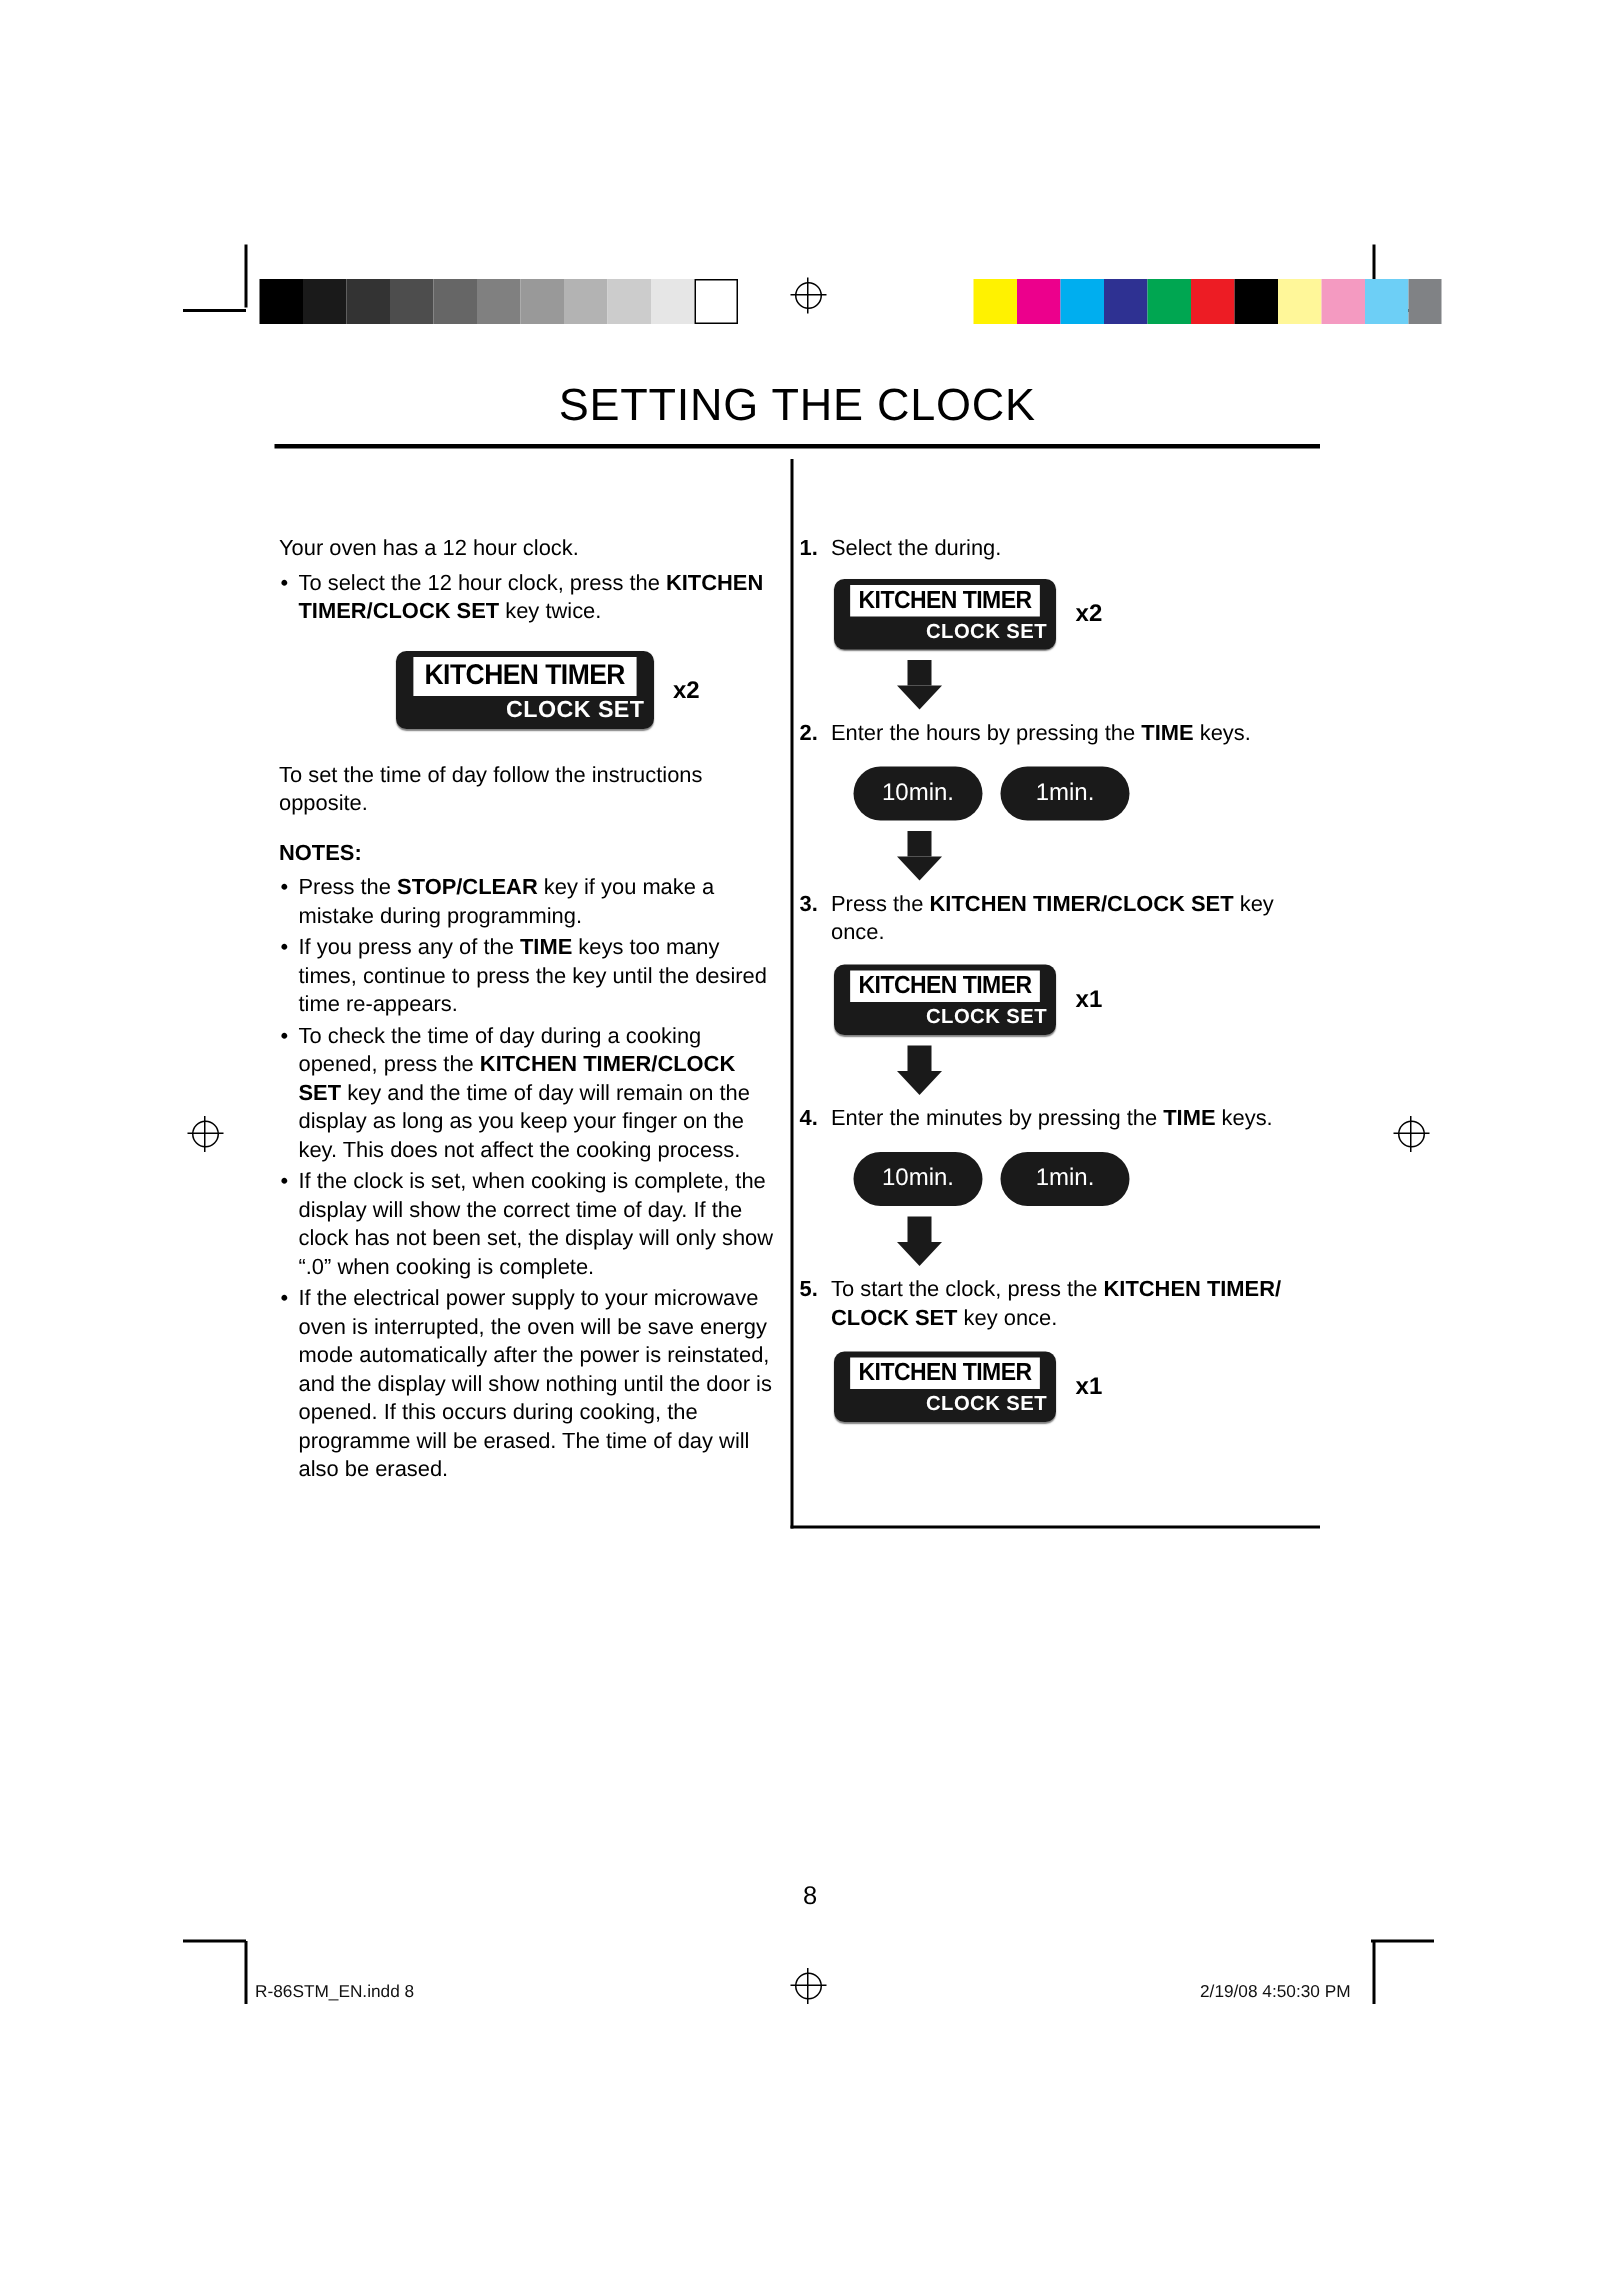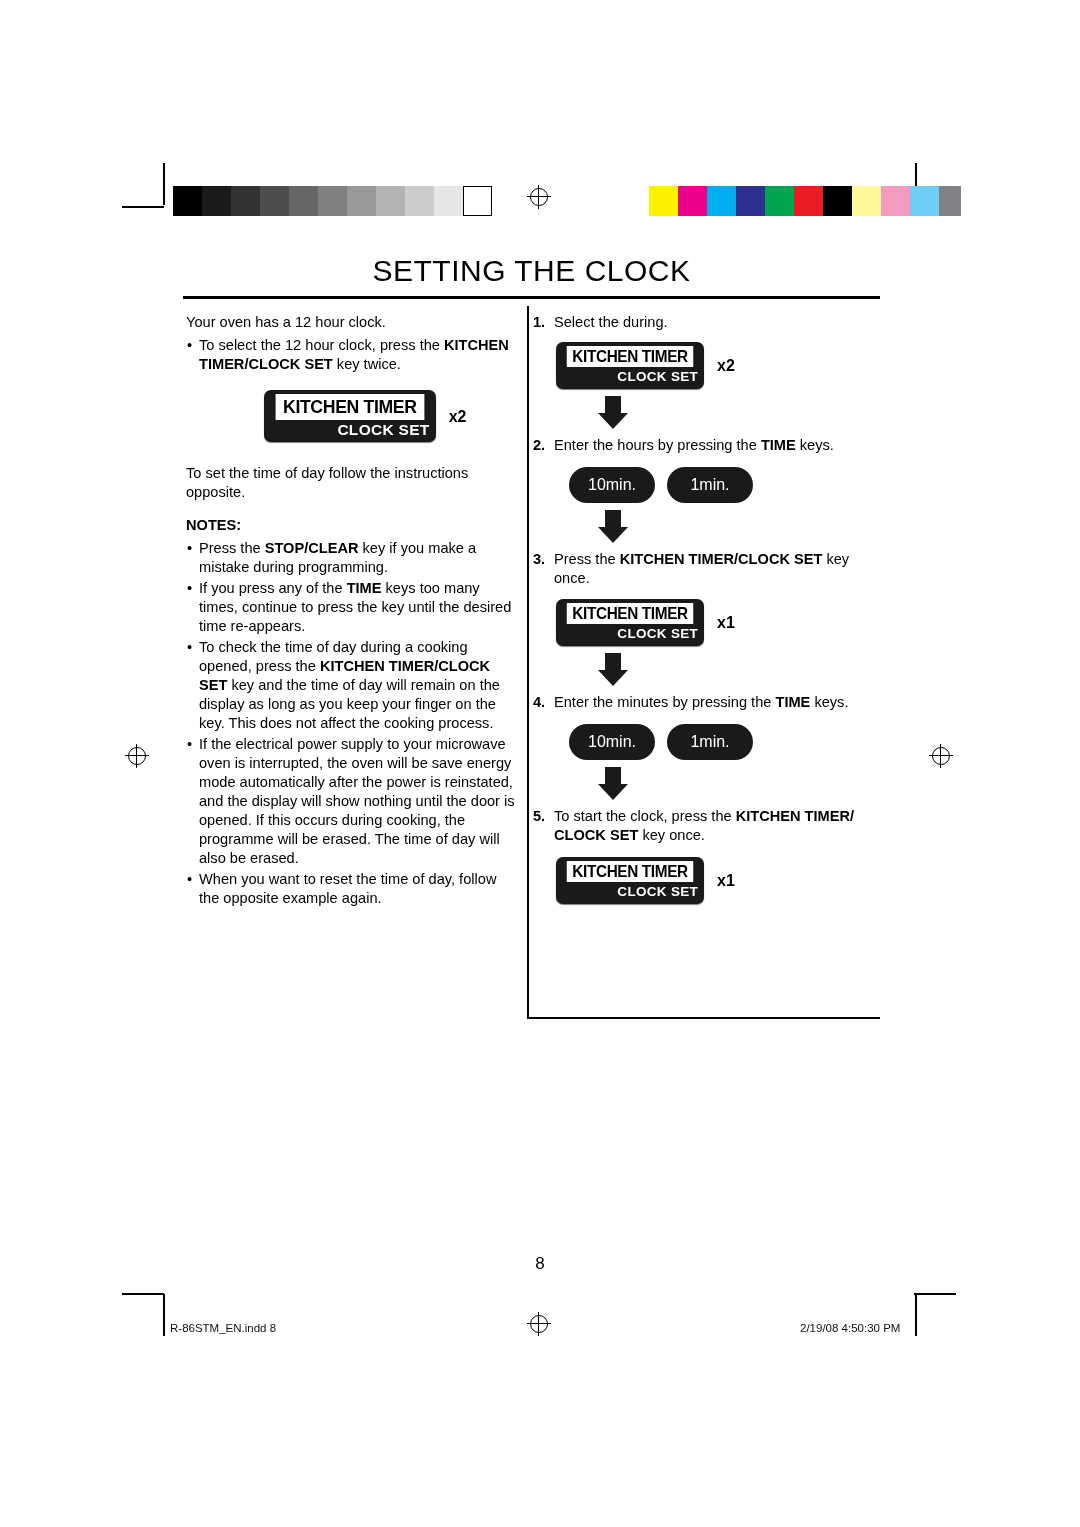--- a/index.html
+++ b/index.html
@@ -72,20 +72,21 @@
     top: 296px;
     width: 697px;
     height: 3px;
     background: #000;
   }
 
   .col {
     position: absolute;
     font-size: 14.6px;
     line-height: 19px;
+    margin-top: 44px;
   }
   #left-col {
     left: 186px;
     top: 313px;
     width: 330px;
   }
   #right-col {
     left: 533px;
     top: 313px;
     width: 347px;
@@ -321,24 +322,24 @@
   <div class="bullet">
     <span>Press the </span><span class="b">STOP/CLEAR</span><span> key if you make a mistake during programming.</span>
   </div>
   <div class="bullet">
     <span>If you press any of the </span><span class="b">TIME</span><span> keys too many times, continue to press the key until the desired time re-appears.</span>
   </div>
   <div class="bullet">
     <span>To check the time of day during a cooking opened, press the </span><span class="b">KITCHEN TIMER/CLOCK SET</span><span> key and the time of day will remain on the display as long as you keep your finger on the key. This does not affect the cooking process.</span>
   </div>
   <div class="bullet">
+    <span>If the clock is set, when cooking is complete, the display will show the correct time of day. If the clock has not been set, the display will only show “.0” when cooking is complete.</span>
+  </div>
+  <div class="bullet">
     <span>If the electrical power supply to your microwave oven is interrupted, the oven will be save energy mode automatically after the power is reinstated, and the display will show nothing until the door is opened. If this occurs during cooking, the programme will be erased. The time of day will also be erased.</span>
-  </div>
-  <div class="bullet">
-    <span>When you want to reset the time of day, follow the opposite example again.</span>
   </div>
 </div>
 
 <div id="right-rule-left"></div>
 <div id="right-rule-bottom"></div>
 
 <div class="col" id="right-col">
 
   <div class="step">
     <div class="step-num">1.</div>

